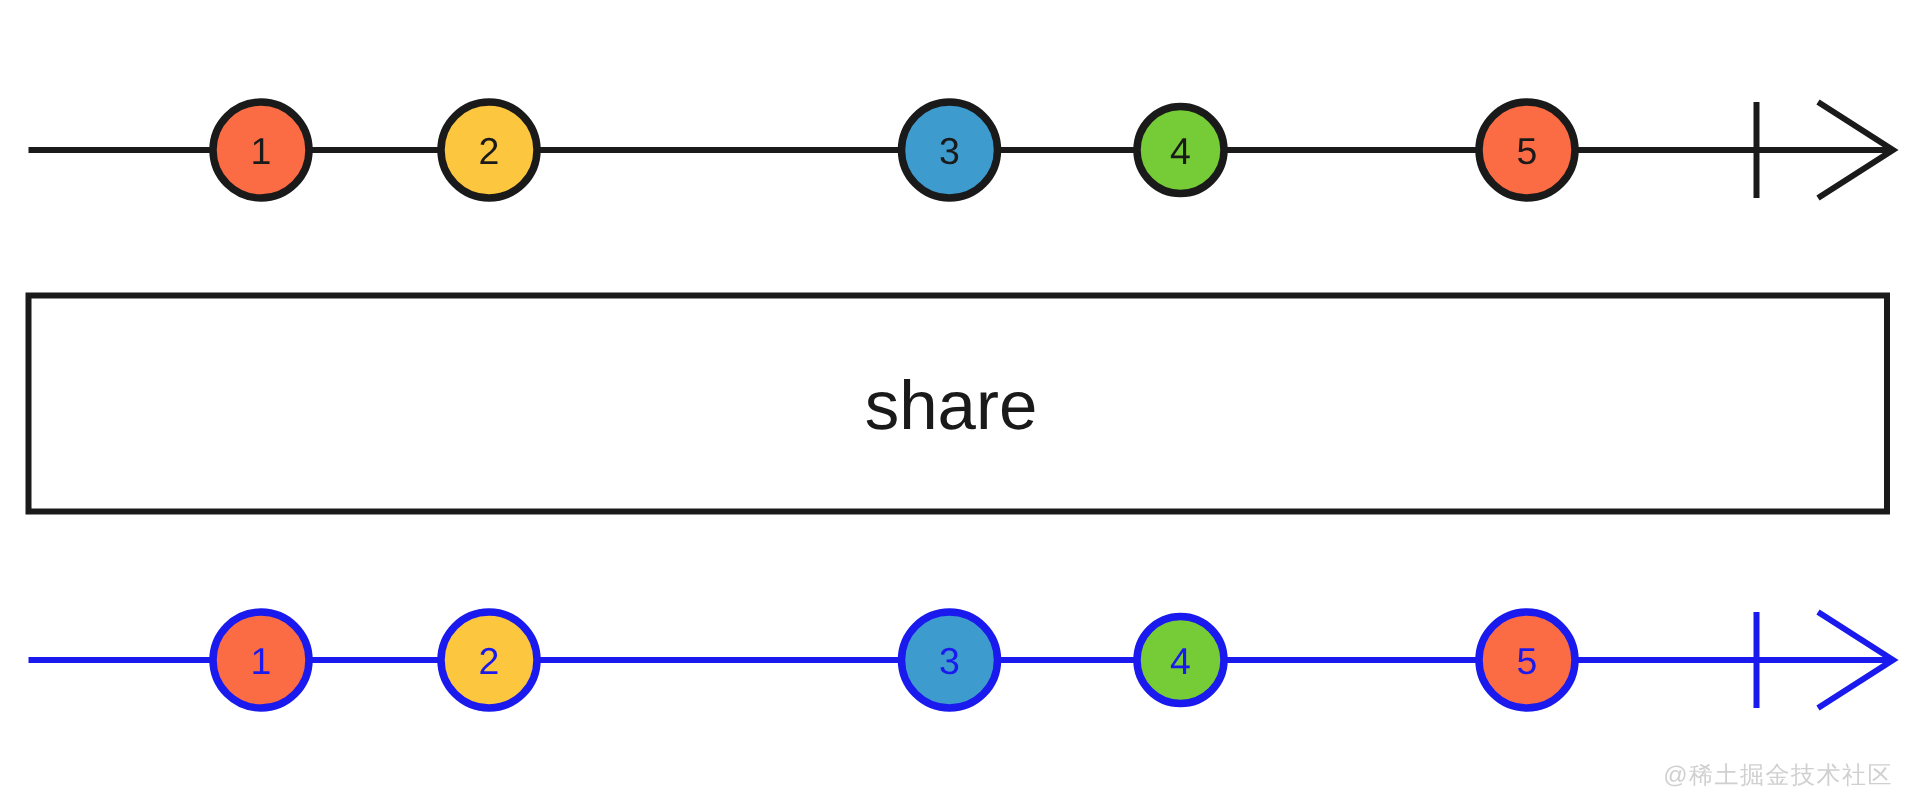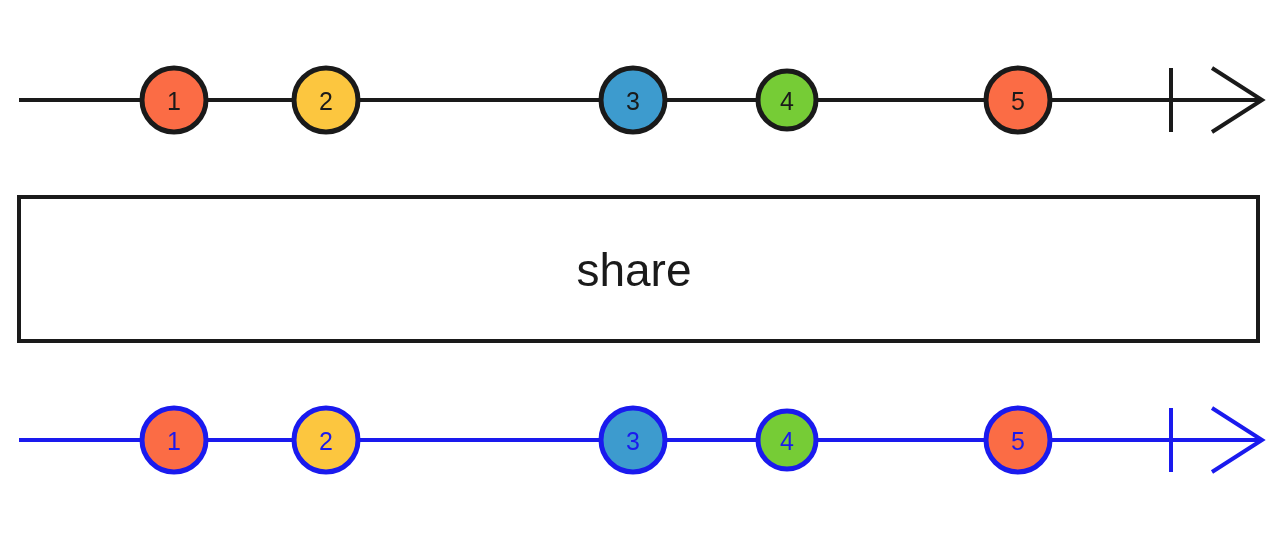--- a/index.html
+++ b/index.html
@@ -112,13 +112,14 @@
             <text x="787" y="441" class="marble-label" fill="#1a1aee">4</text>
           </g>
           <g>
             <circle cx="1018" cy="440" r="32" fill="#fb6c45" stroke="#1a1aee" stroke-width="5"></circle>
             <text x="1018" y="441" class="marble-label" fill="#1a1aee">5</text>
           </g>
         </g>
     </g>
   </svg>
 
+  <div class="watermark" style="color: rgb(208, 208, 208);">@稀土掘金技术社区</div>
 </div>
 
 </body></html>

